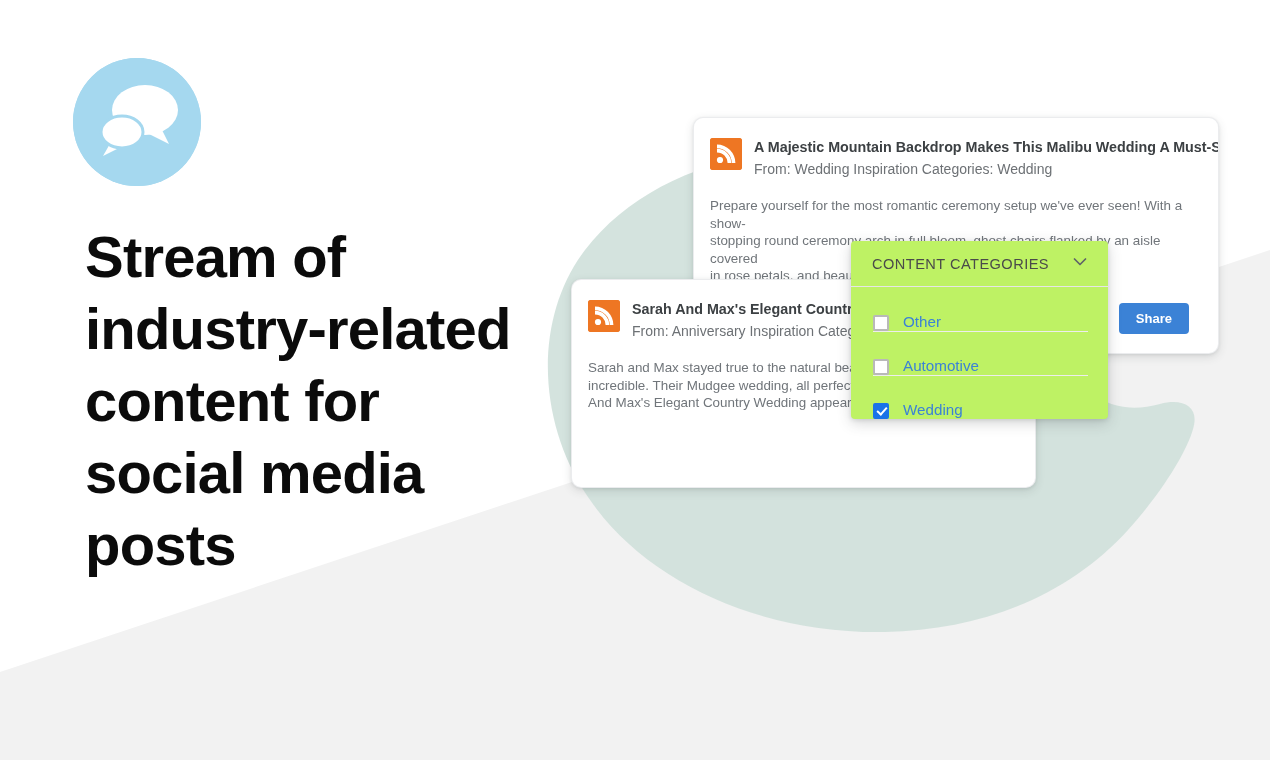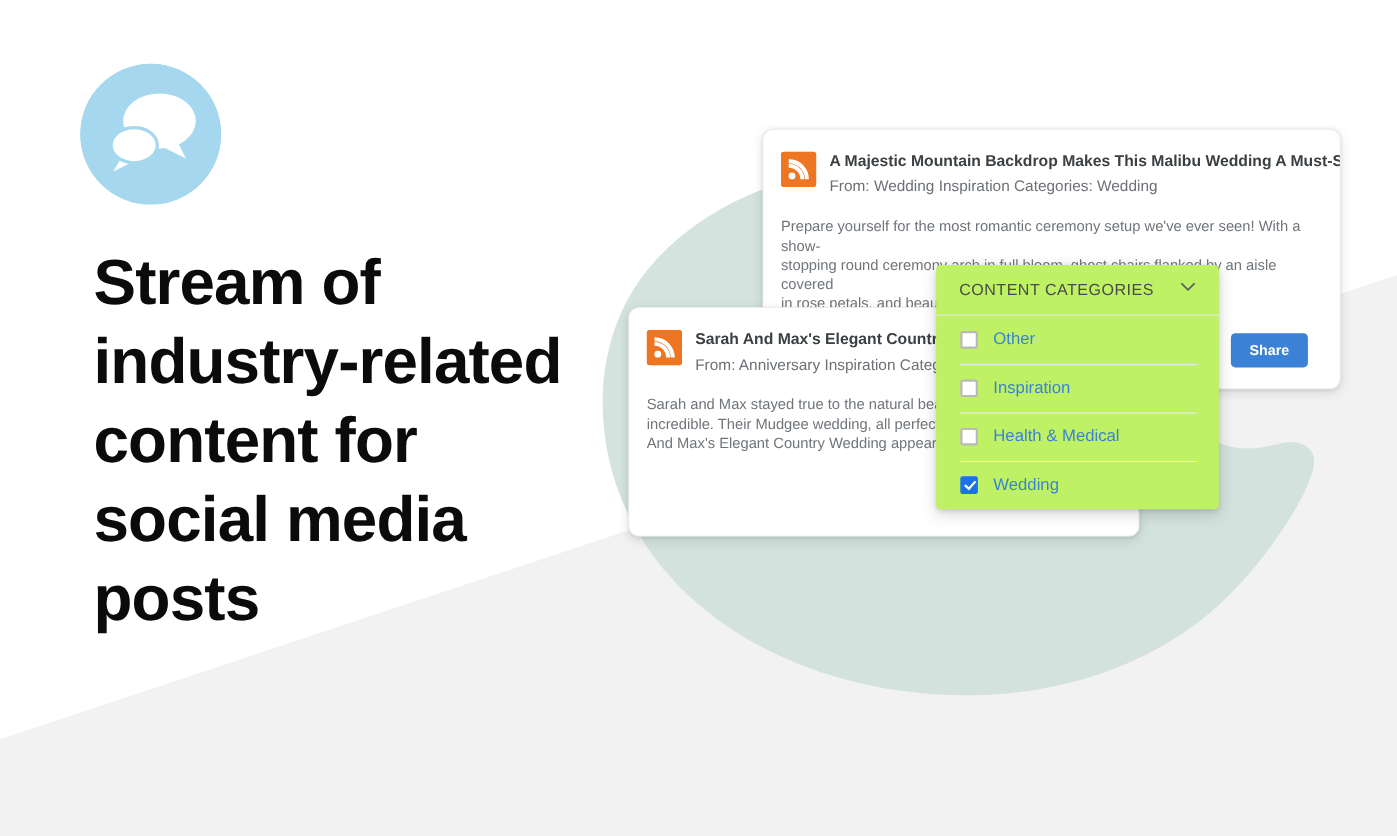--- a/index.html
+++ b/index.html
@@ -167,21 +167,21 @@
     font-size: 14.6px;
     letter-spacing: .45px;
     color: #4a4a4a;
     font-weight: 400;
   }
   .dd-chevron { display: block; }
 
   .dd-list { padding: 0; }
   .dd-item {
     display: flex;
-    align-items: center;
+    align-items: flex-end;
     height: 44px;
     padding: 0 0 0 22px;
     box-sizing: border-box;
     cursor: pointer;
     position: relative;
   }
   .dd-item + .dd-item::before {
     content: "";
     position: absolute;
     left: 22px;
@@ -316,25 +316,21 @@
         </svg>
       </span>
     </div>
     <div class="dd-list">
       <div class="dd-item">
         <span class="cb"></span>
         <span class="dd-label">Other</span>
       </div>
       <div class="dd-item">
         <span class="cb"></span>
-        <span class="dd-label">Inspiration</span>
-      </div>
-      <div class="dd-item">
-        <span class="cb"></span>
-        <span class="dd-label">Health &amp; Medical</span>
+        <span class="dd-label">Automotive</span>
       </div>
       <div class="dd-item">
         <span class="cb checked"></span>
         <span class="dd-label">Wedding</span>
       </div>
     </div>
   </div>
 
 </div>
 

